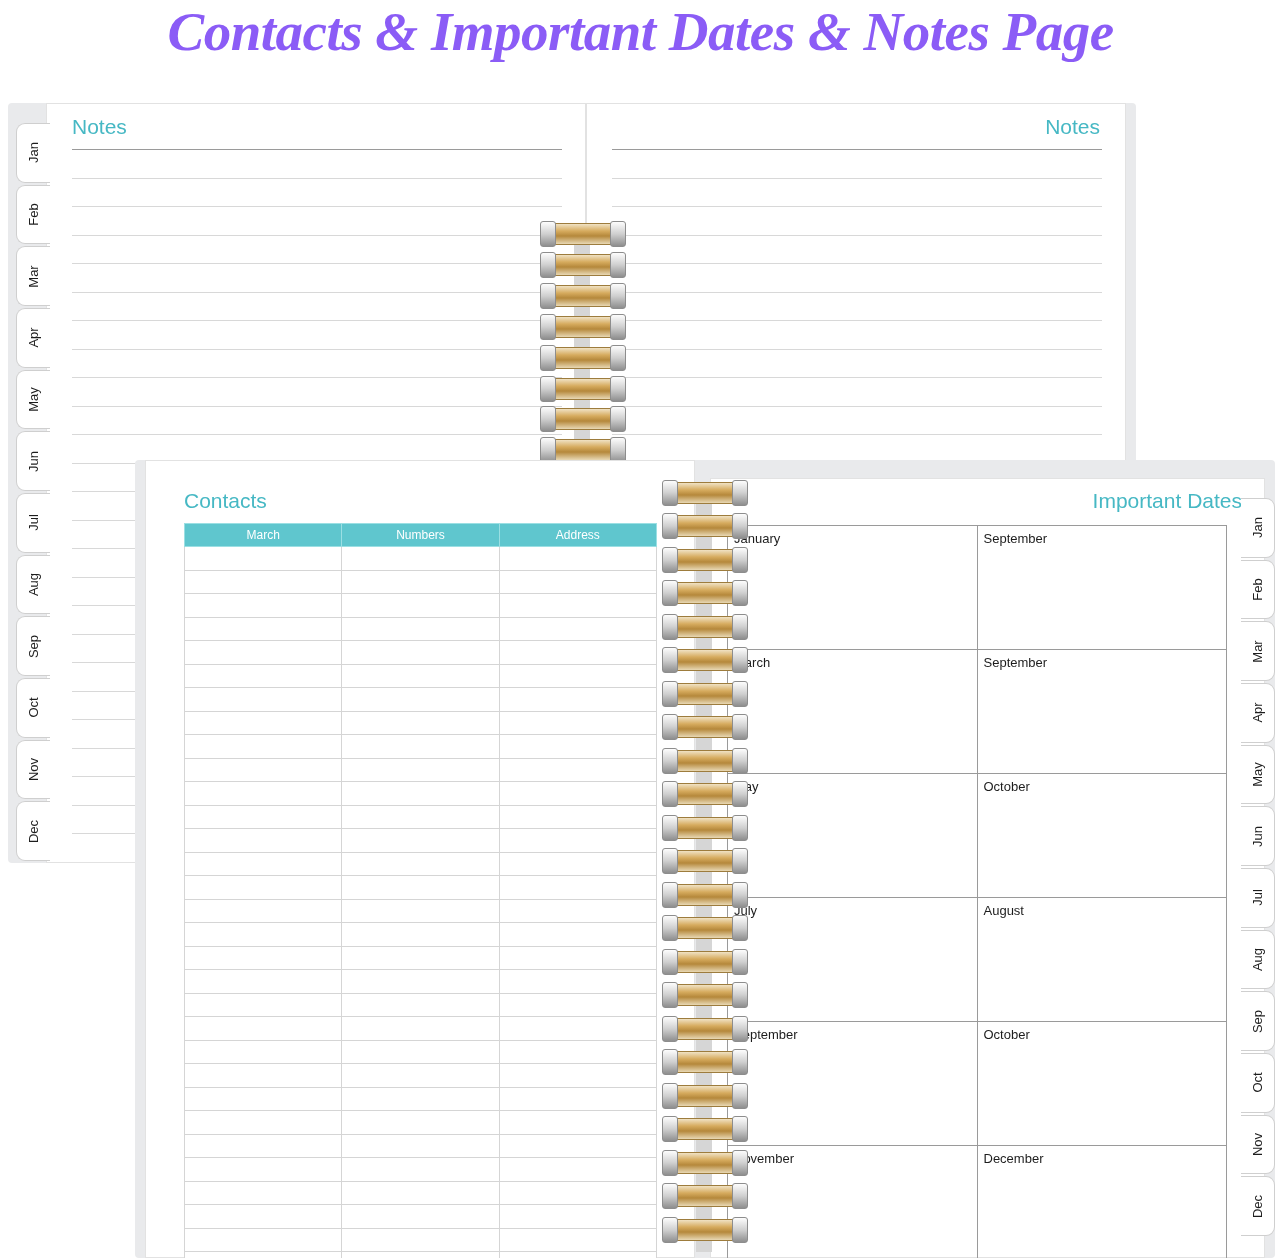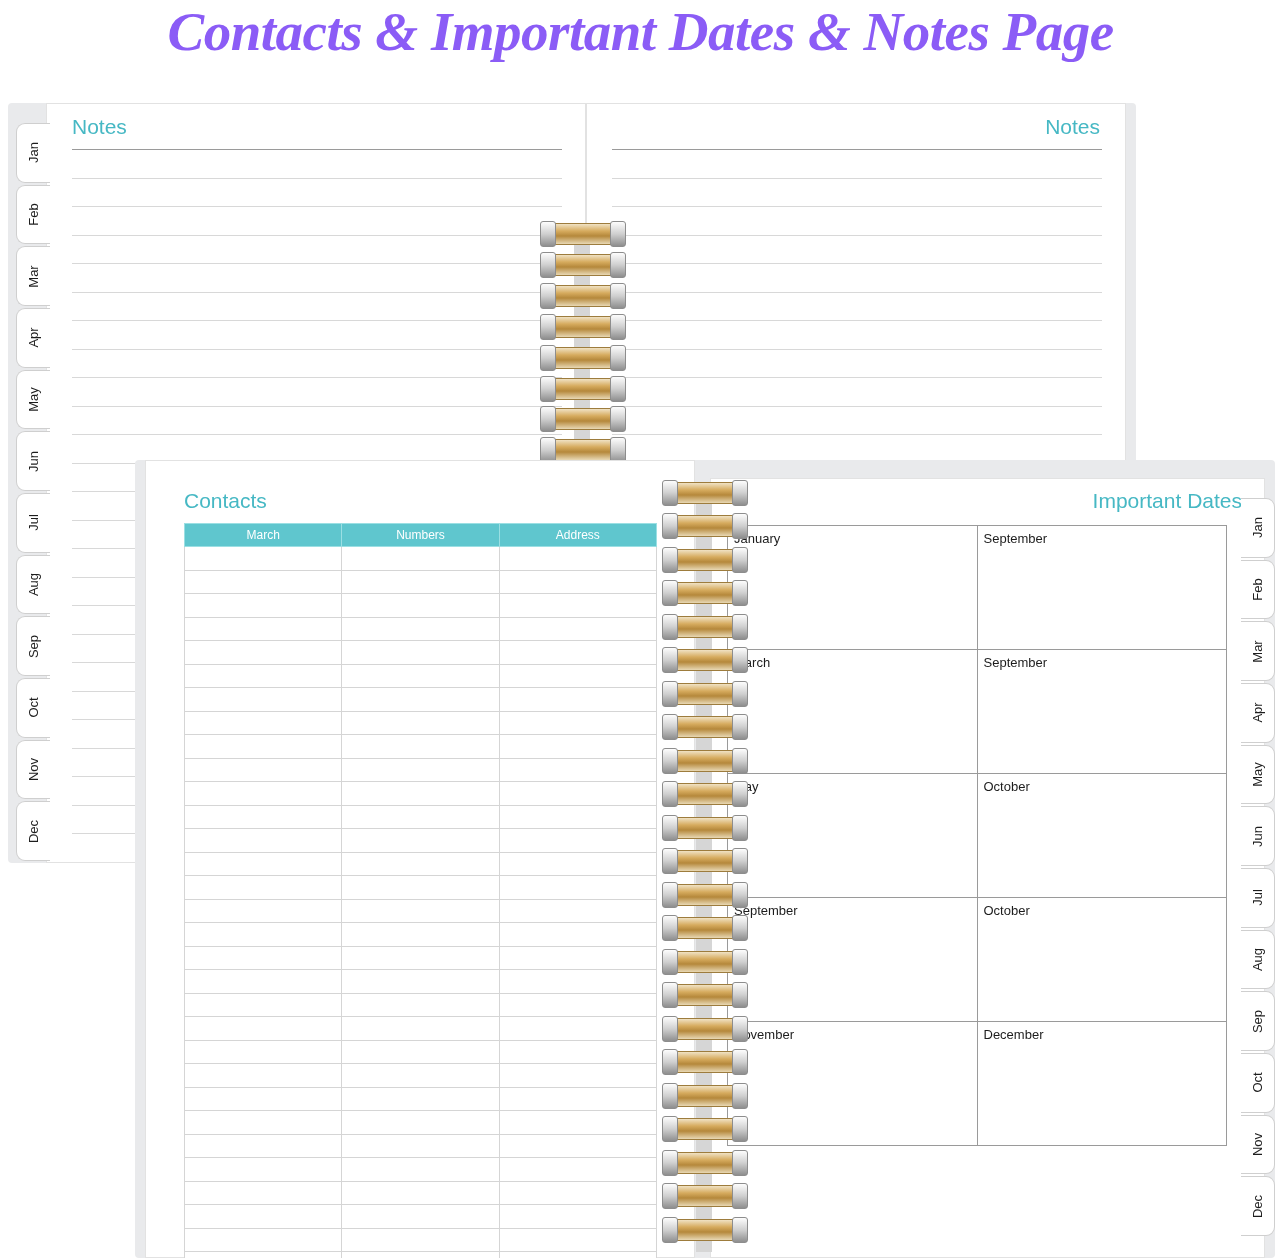--- a/index.html
+++ b/index.html
@@ -500,20 +500,24 @@
             <td>January</td>
             <td>September</td>
           </tr>
           <tr>
             <td>March</td>
             <td>September</td>
           </tr>
           <tr>
             <td>May</td>
             <td>October</td>
+          </tr>
+          <tr>
+            <td>July</td>
+            <td>August</td>
           </tr>
           <tr>
             <td>September</td>
             <td>October</td>
           </tr>
           <tr>
             <td>November</td>
             <td>December</td>
           </tr>
         </tbody>

